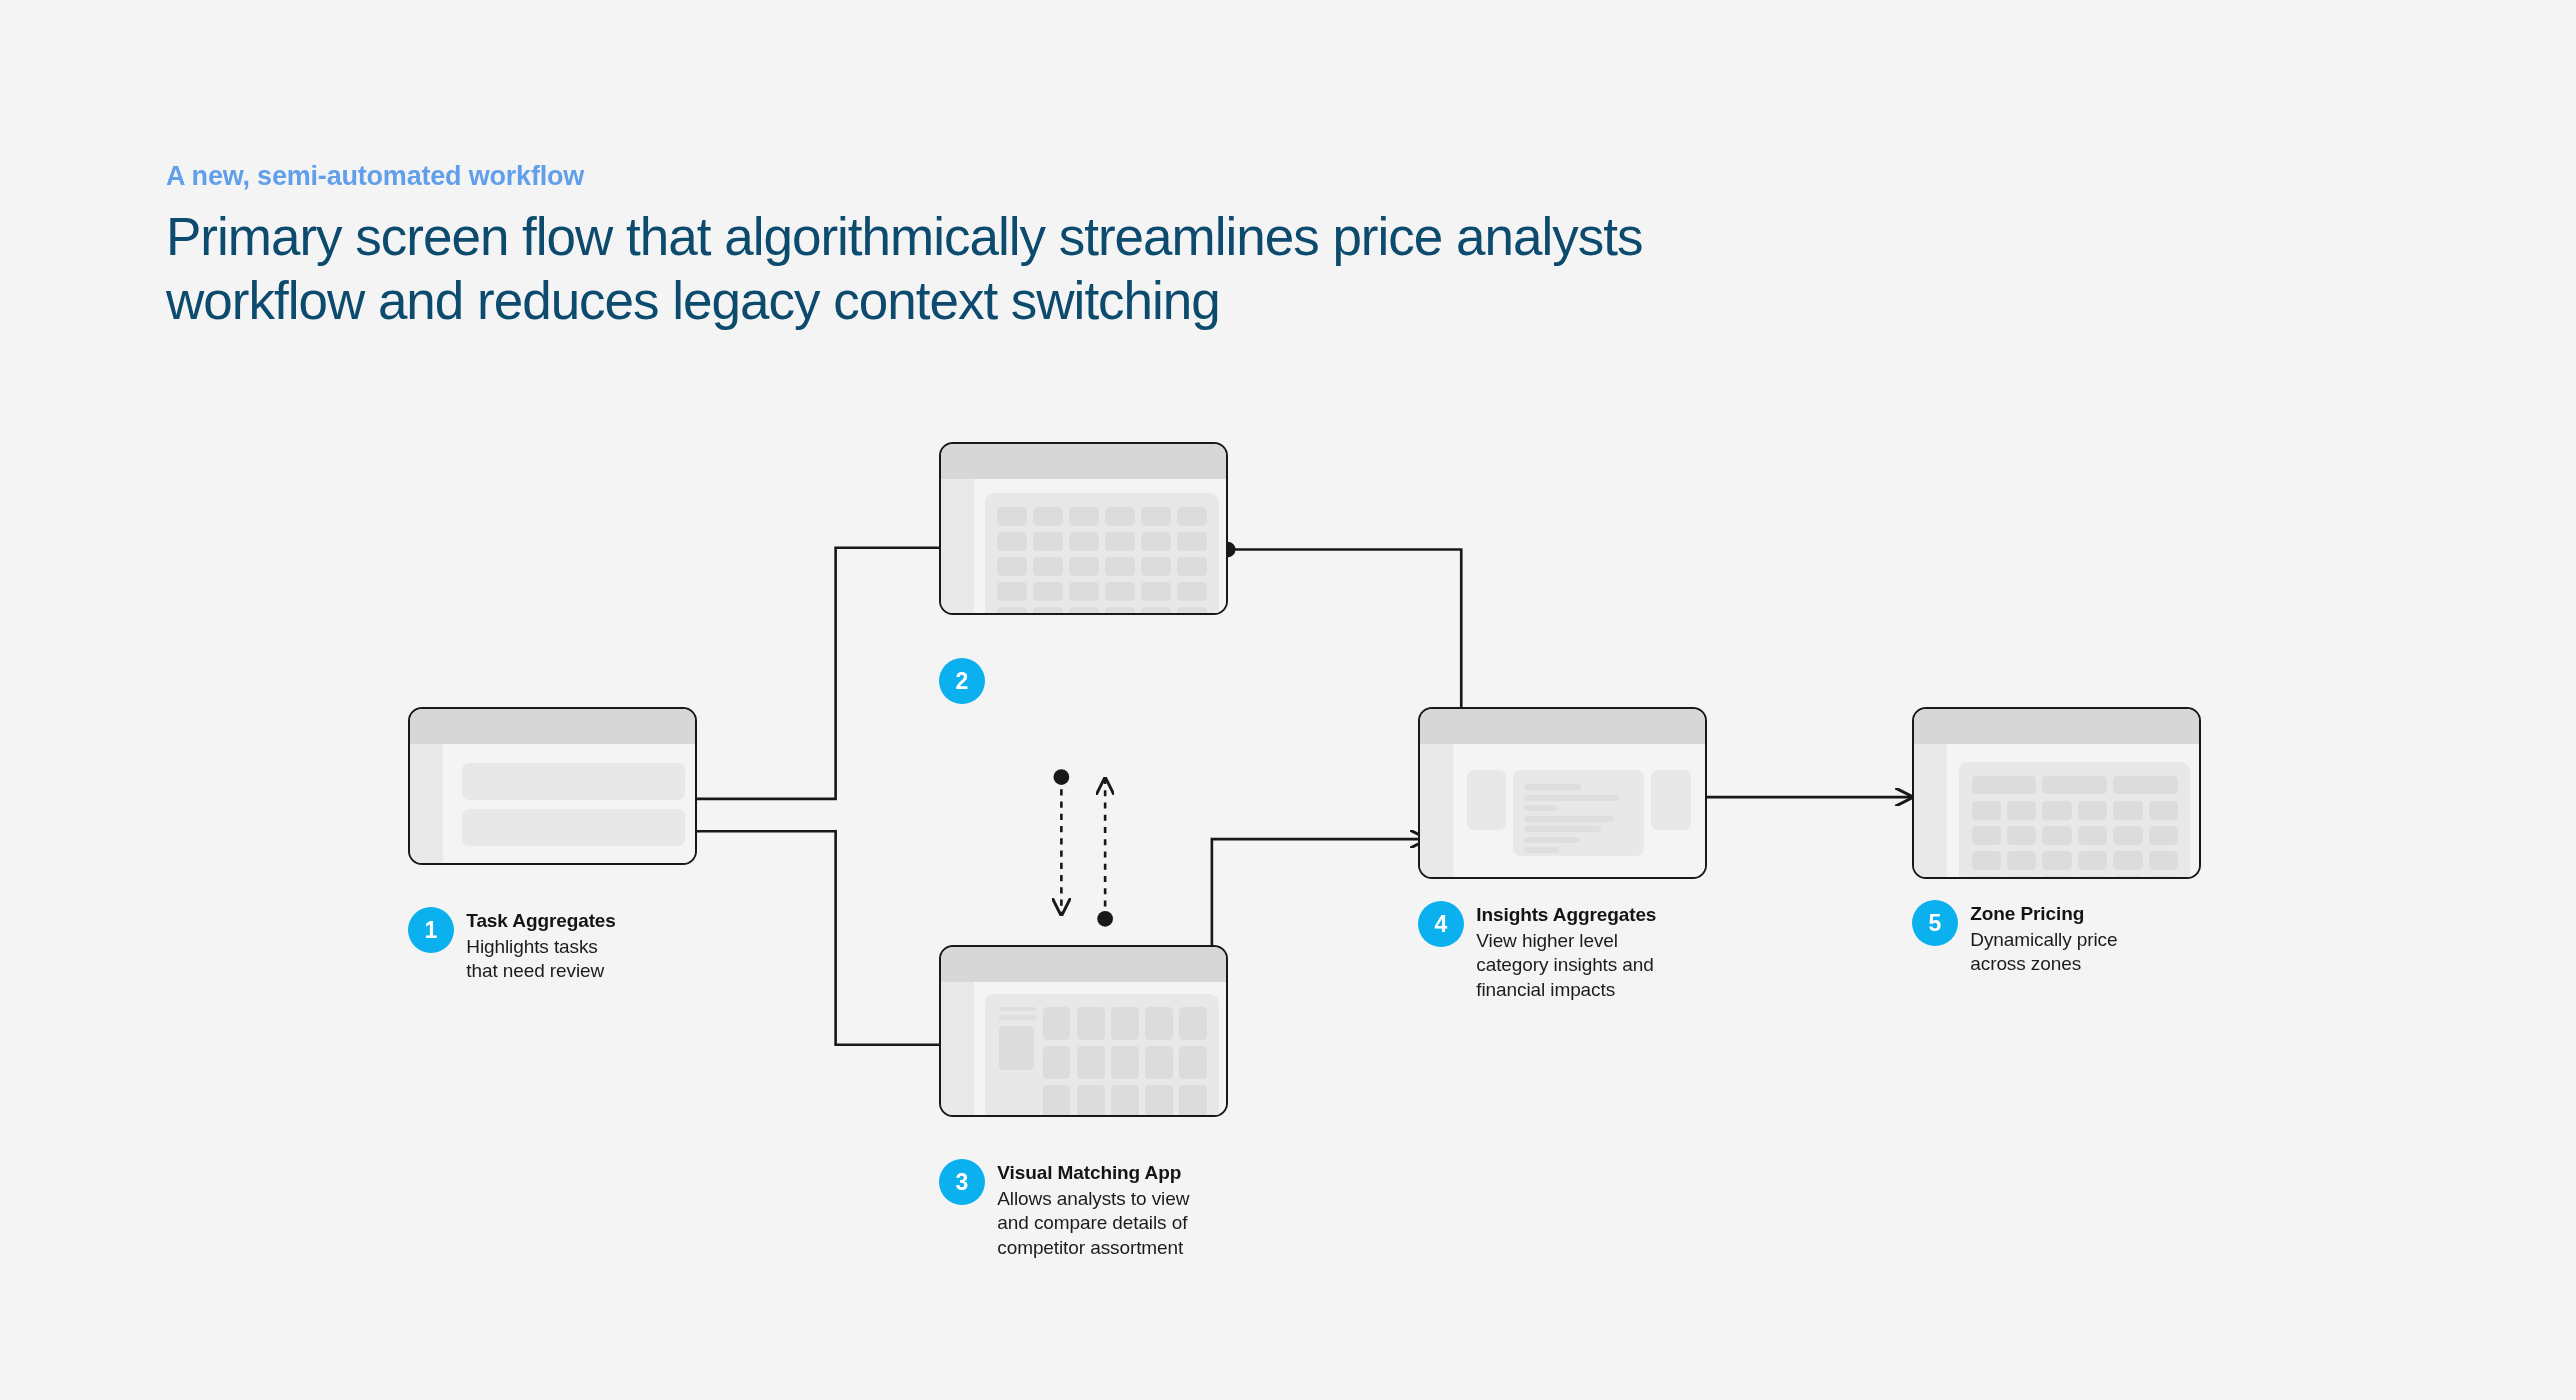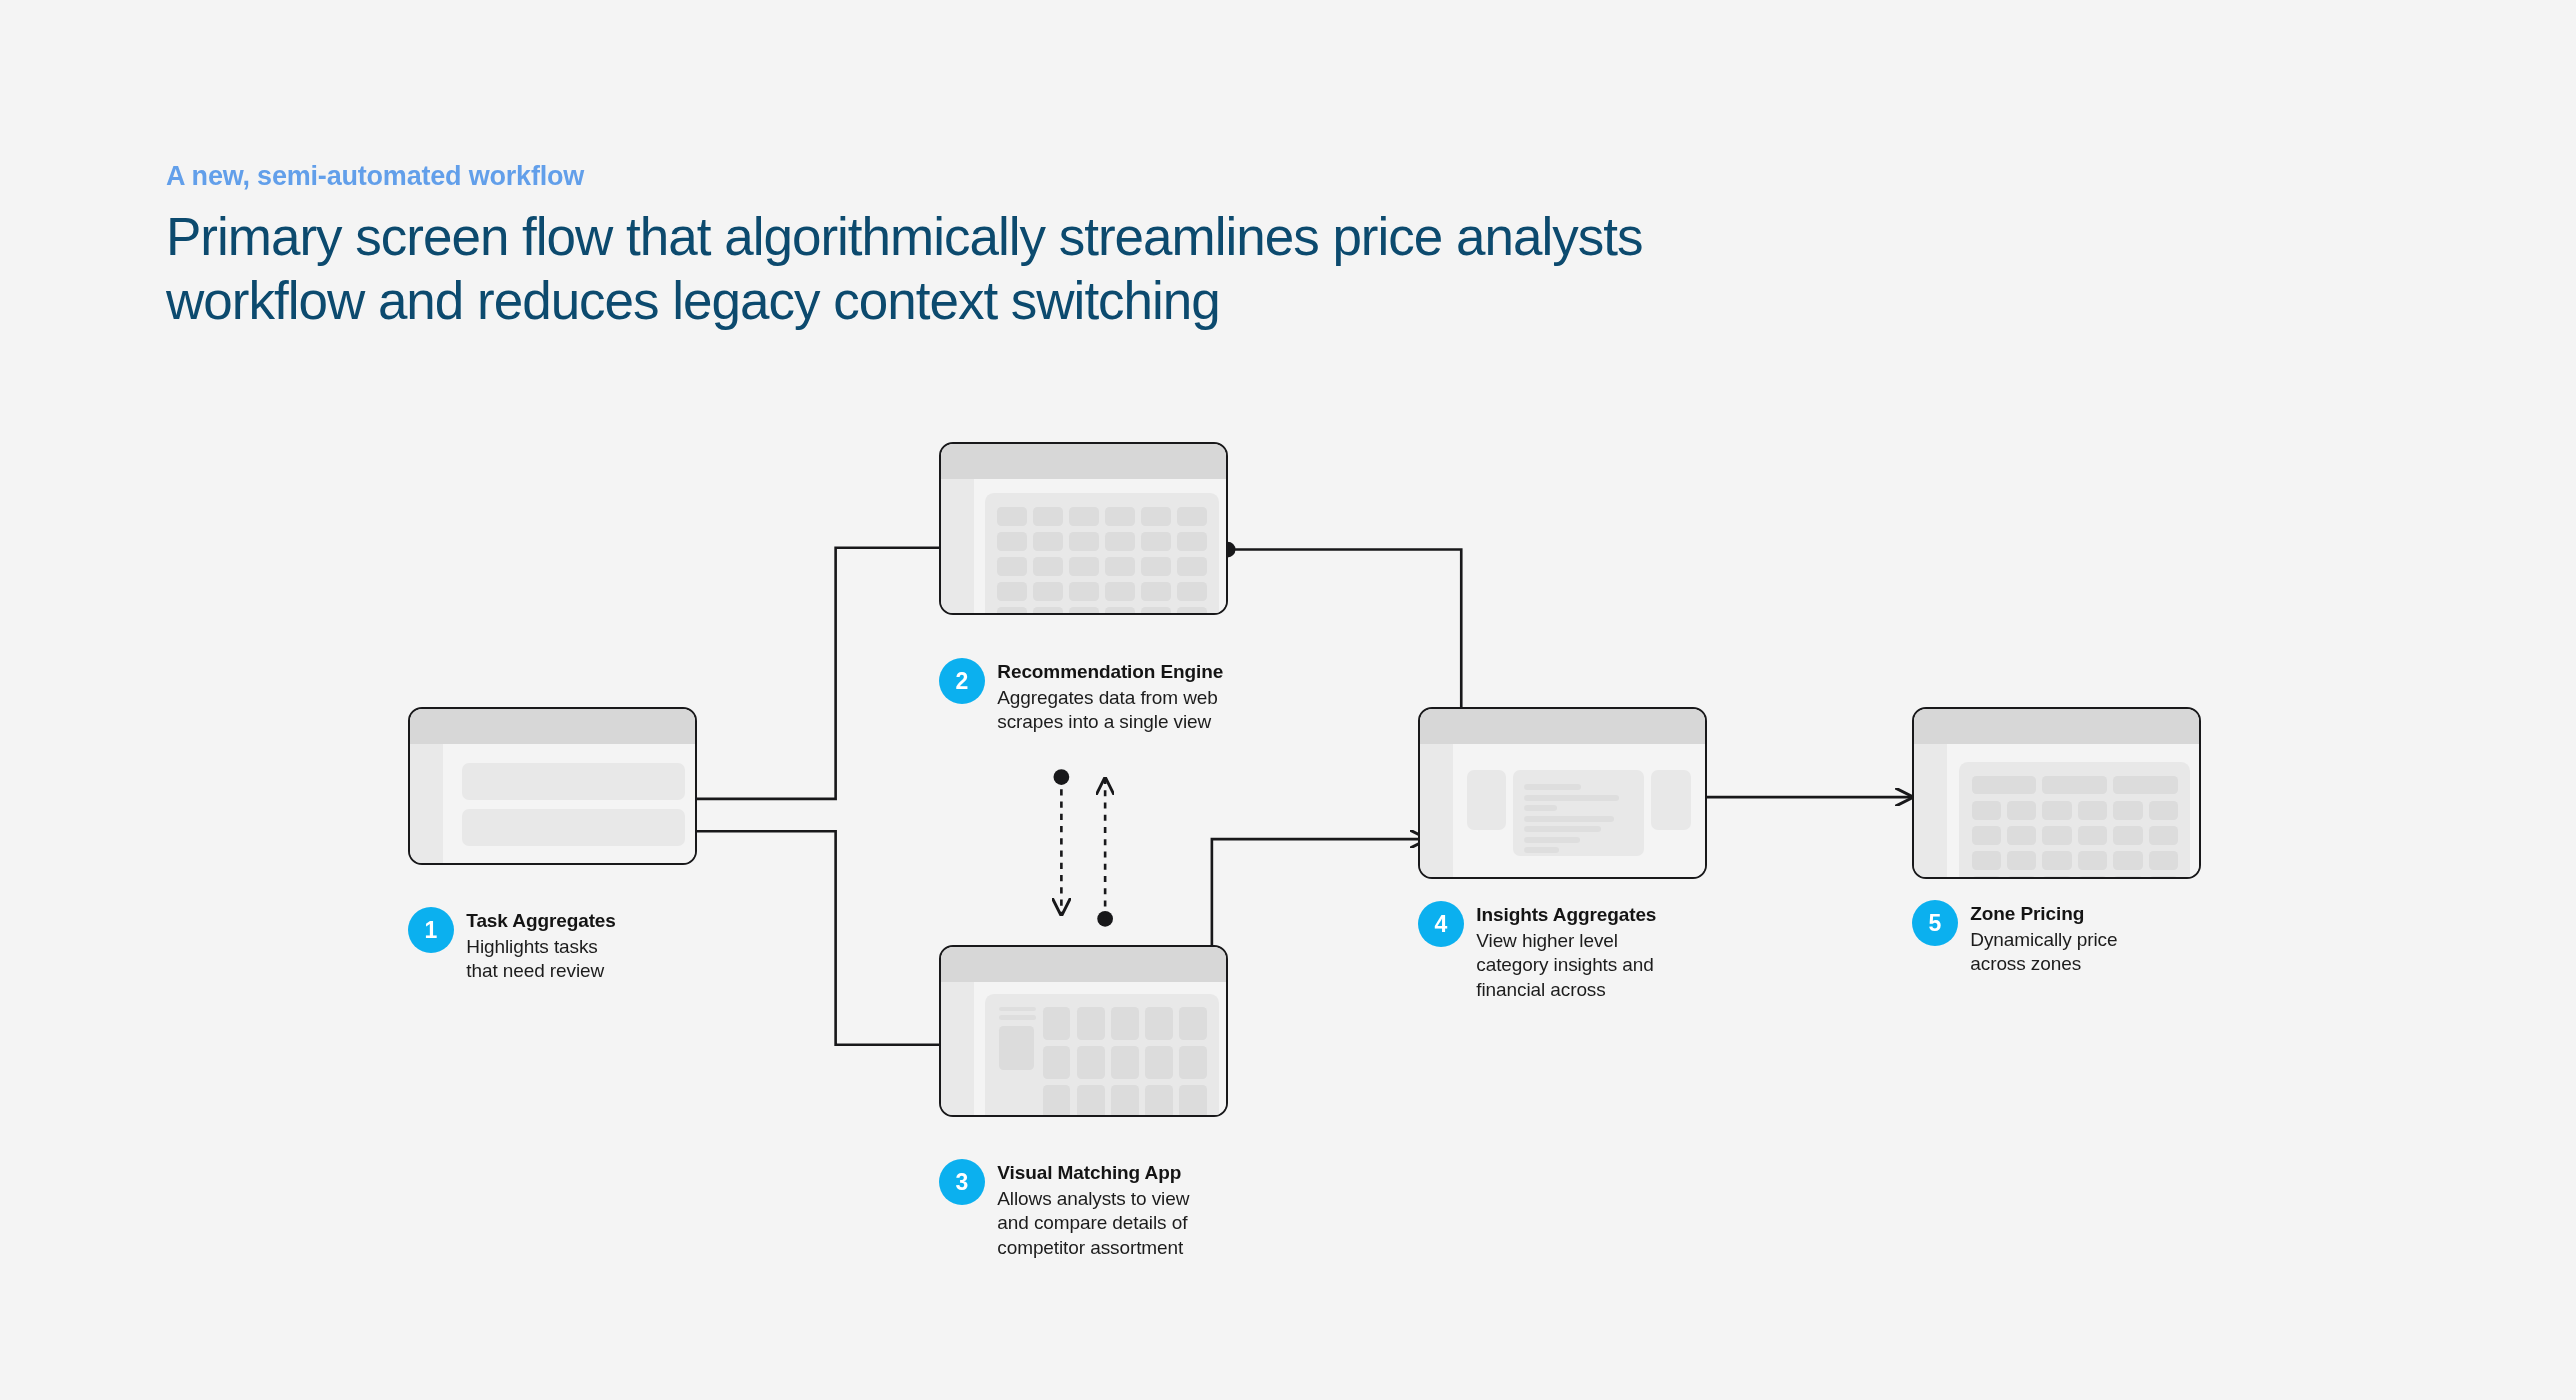--- a/index.html
+++ b/index.html
@@ -254,25 +254,20 @@
           <div class="cell"></div>
           <div class="cell"></div>
           <div class="cell"></div>
           <div class="cell"></div>
       </div>
     </div>
   </div>
 </div>
 <div class="caption" style="left:939px; top:658px; width:315px;">
   <div class="step-badge">2</div>
-  <div class="cap-text">
-    <p class="cap-title">Recommendation Engine</p>
-    <p class="cap-desc">Aggregates data from web
-scrapes into a single view</p>
-  </div>
 </div>
 
 <div class="node" style="left:939px; top:945px; width:289px; height:172px;">
   <div class="win-titlebar"></div>
   <div class="win-sidebar"></div>
   <div class="win-body">
     <div class="panel" style="left:10.5px; top:12.3px; right:7px; bottom:-8.7px;">
       <div class="tline" style="left:14px; top:12.3px; width:37px; height:4.4px;"></div>
       <div class="tline" style="left:14px; top:21px; width:37px; height:4.4px;"></div>
       <div class="cell" style="position:absolute; left:14px; top:31.5px; width:35px; height:44px;"></div>
@@ -322,21 +317,21 @@
     </div>
     <div class="bar" style="left:198px; top:26px; width:40px; height:60px;"></div>
   </div>
 </div>
 <div class="caption" style="left:1418px; top:901px; width:315px;">
   <div class="step-badge">4</div>
   <div class="cap-text">
     <p class="cap-title">Insights Aggregates</p>
     <p class="cap-desc">View higher level
 category insights and
-financial across</p>
+financial impacts</p>
   </div>
 </div>
 
 <div class="node" style="left:1912px; top:707px; width:289px; height:172px;">
   <div class="win-titlebar"></div>
   <div class="win-sidebar"></div>
   <div class="win-body">
     <div class="panel" style="left:12.3px; top:17.5px; right:8.8px; bottom:-8.7px;">
       <div class="grid" style="left:12.3px; top:14px; right:12.3px; grid-template-columns:repeat(3,1fr); grid-auto-rows:18.4px;">
         <div class="cell"></div>

